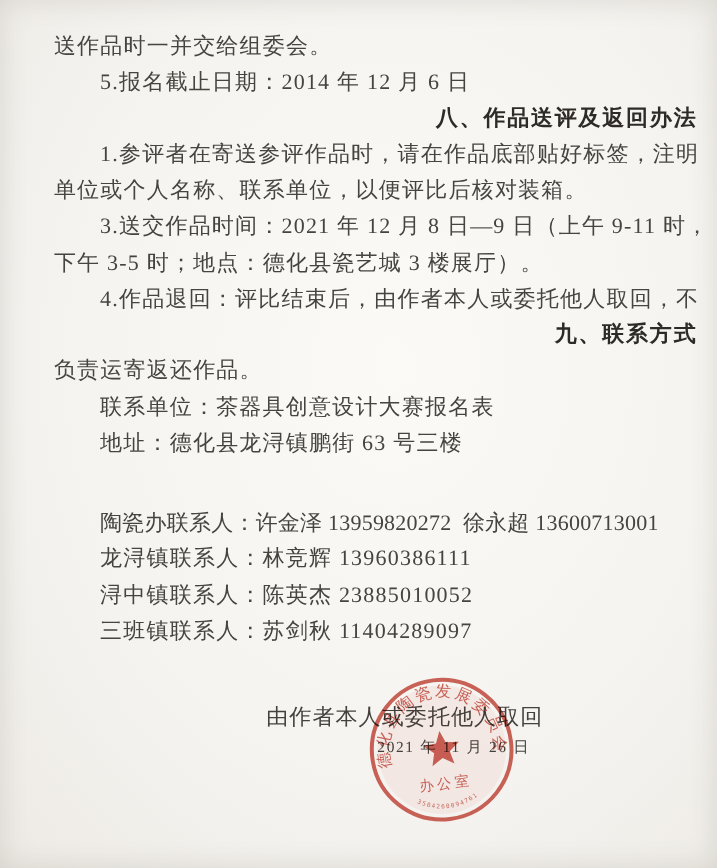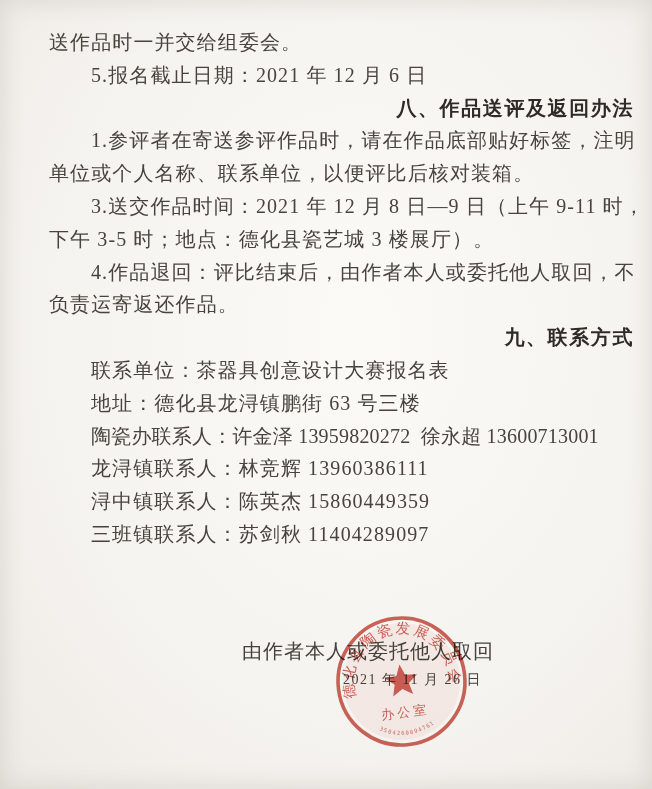--- a/index.html
+++ b/index.html
@@ -6,53 +6,53 @@
   .page{
     position:relative;width:652px;height:789px;overflow:hidden;
     background:radial-gradient(ellipse at 55% 42%, #fbfaf7 0%, #f5f3ef 62%, #edeae5 100%);
     box-shadow:inset 0 0 26px rgba(70,62,52,.14);
     font-family:"Liberation Serif","DejaVu Serif",serif;
     color:#47443f;
   }
   .doc-body{position:absolute;left:49px;top:26px;width:585px;font-size:20px;letter-spacing:1.1px;}
   .line{height:32.8px;line-height:32.8px;white-space:pre;}
   .line.indent{padding-left:42px;}
-  .line.tight{letter-spacing:.2px;}
+  .line.tight{letter-spacing:.2px;margin-top:40px;}
   .line.heading{
     font-family:"Liberation Sans","DejaVu Sans",sans-serif;
     font-weight:700;color:#2e2b27;letter-spacing:1.6px;text-align:right;
   }
   .sig-org{position:absolute;top:638px;right:158px;font-size:20px;letter-spacing:1px;color:#45423d;}
   .sig-date{position:absolute;top:671px;right:170px;font-size:14px;letter-spacing:1.5px;color:#45423d;}
   .seal{
     position:absolute;left:331px;top:611px;width:141px;height:141px;
     transform:rotate(-7deg);mix-blend-mode:multiply;opacity:.87;
   }
 </style>
 </head>
 <body>
 
 <div class="page">
 
   <div class="doc-body">
     <div class="line">送作品时一并交给组委会。</div>
-    <div class="line indent">5.报名截止日期：2021 年 12 月 6 日</div>
+    <div class="line indent">5.报名截止日期：2014 年 12 月 6 日</div>
     <div class="line indent heading">八、作品送评及返回办法</div>
     <div class="line indent">1.参评者在寄送参评作品时，请在作品底部贴好标签，注明</div>
     <div class="line">单位或个人名称、联系单位，以便评比后核对装箱。</div>
     <div class="line indent">3.送交作品时间：2021 年 12 月 8 日—9 日（上午 9-11 时，</div>
     <div class="line">下午 3-5 时；地点：德化县瓷艺城 3 楼展厅）。</div>
     <div class="line indent">4.作品退回：评比结束后，由作者本人或委托他人取回，不</div>
+    <div class="line indent heading">九、联系方式</div>
     <div class="line">负责运寄返还作品。</div>
-    <div class="line indent heading">九、联系方式</div>
     <div class="line indent">联系单位：茶器具创意设计大赛报名表</div>
     <div class="line indent">地址：德化县龙浔镇鹏街 63 号三楼</div>
     <div class="line indent tight">陶瓷办联系人：许金泽 13959820272  徐永超 13600713001</div>
     <div class="line indent">龙浔镇联系人：林竞辉 13960386111</div>
-    <div class="line indent">浔中镇联系人：陈英杰 15860449359</div>
+    <div class="line indent">浔中镇联系人：陈英杰 23885010052</div>
     <div class="line indent">三班镇联系人：苏剑秋 11404289097</div>
   </div>
 
   <div class="sig-org">由作者本人或委托他人取回</div>
   <div class="sig-date">2021 年 11 月 26 日</div>
 
   <svg class="seal" viewBox="0 0 140 140" xmlns="http://www.w3.org/2000/svg" xmlns:xlink="http://www.w3.org/1999/xlink">
     <defs>
       <path id="sealArc" d="M 26.5 90.3 A 48 48 0 1 1 113.5 90.3" fill="none"></path>
       <path id="sealBottomArc" d="M 29.4 104.1 A 53 53 0 0 0 110.6 104.1" fill="none"></path>

